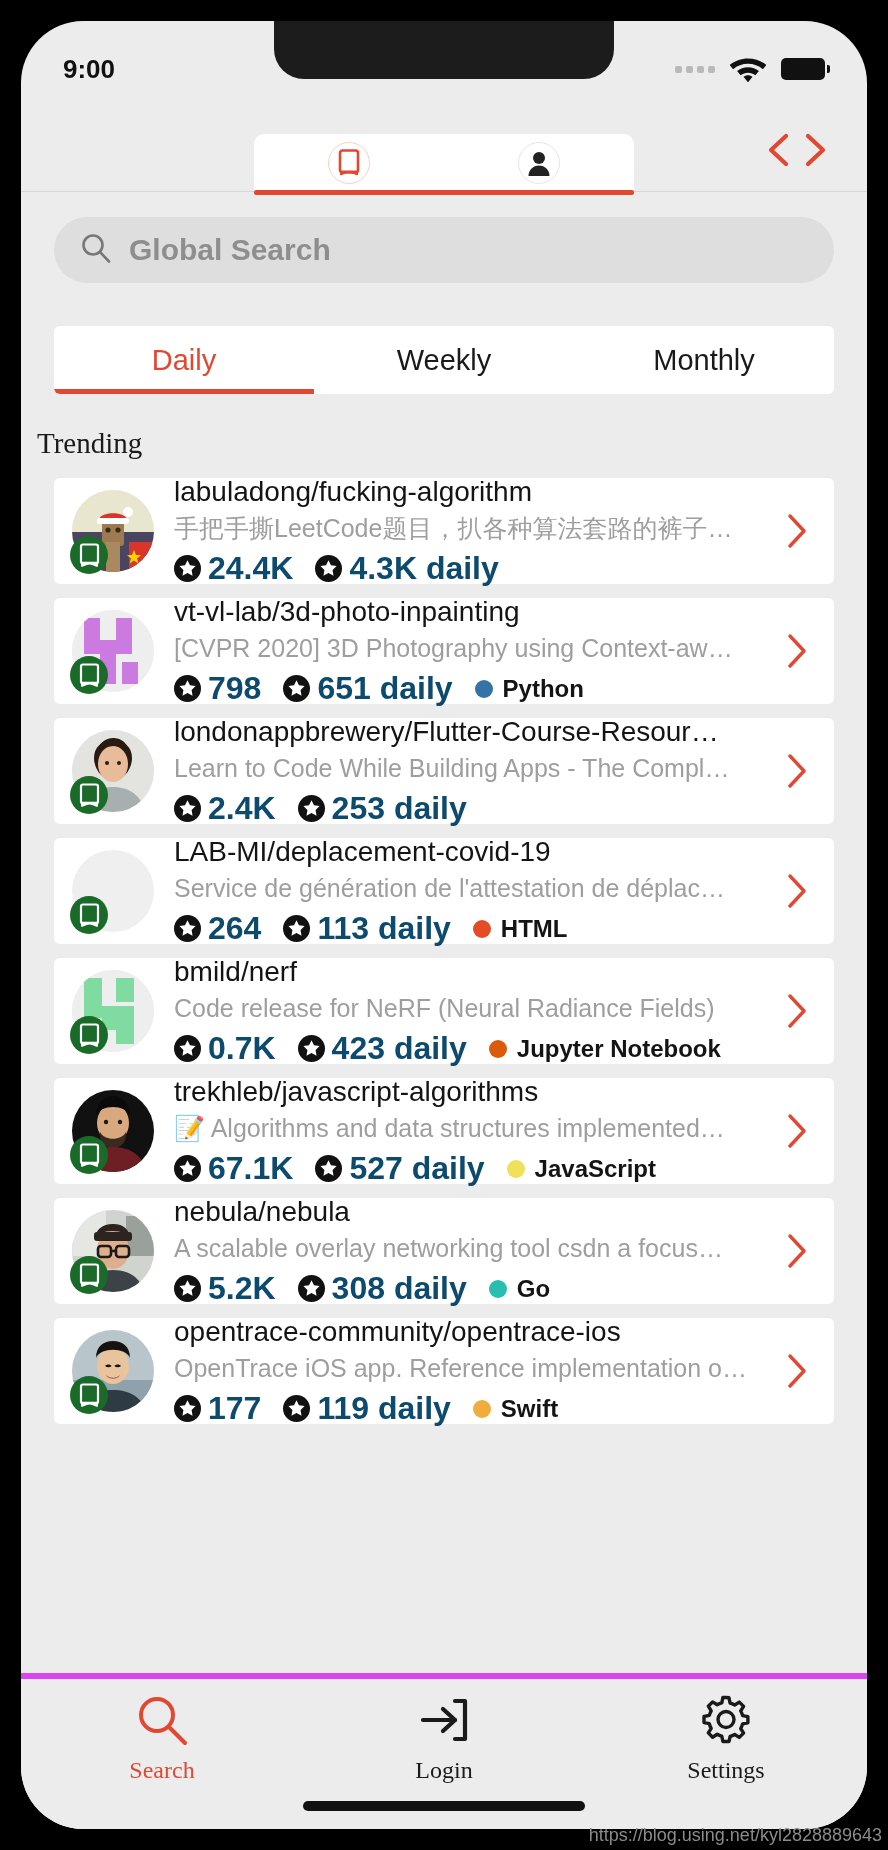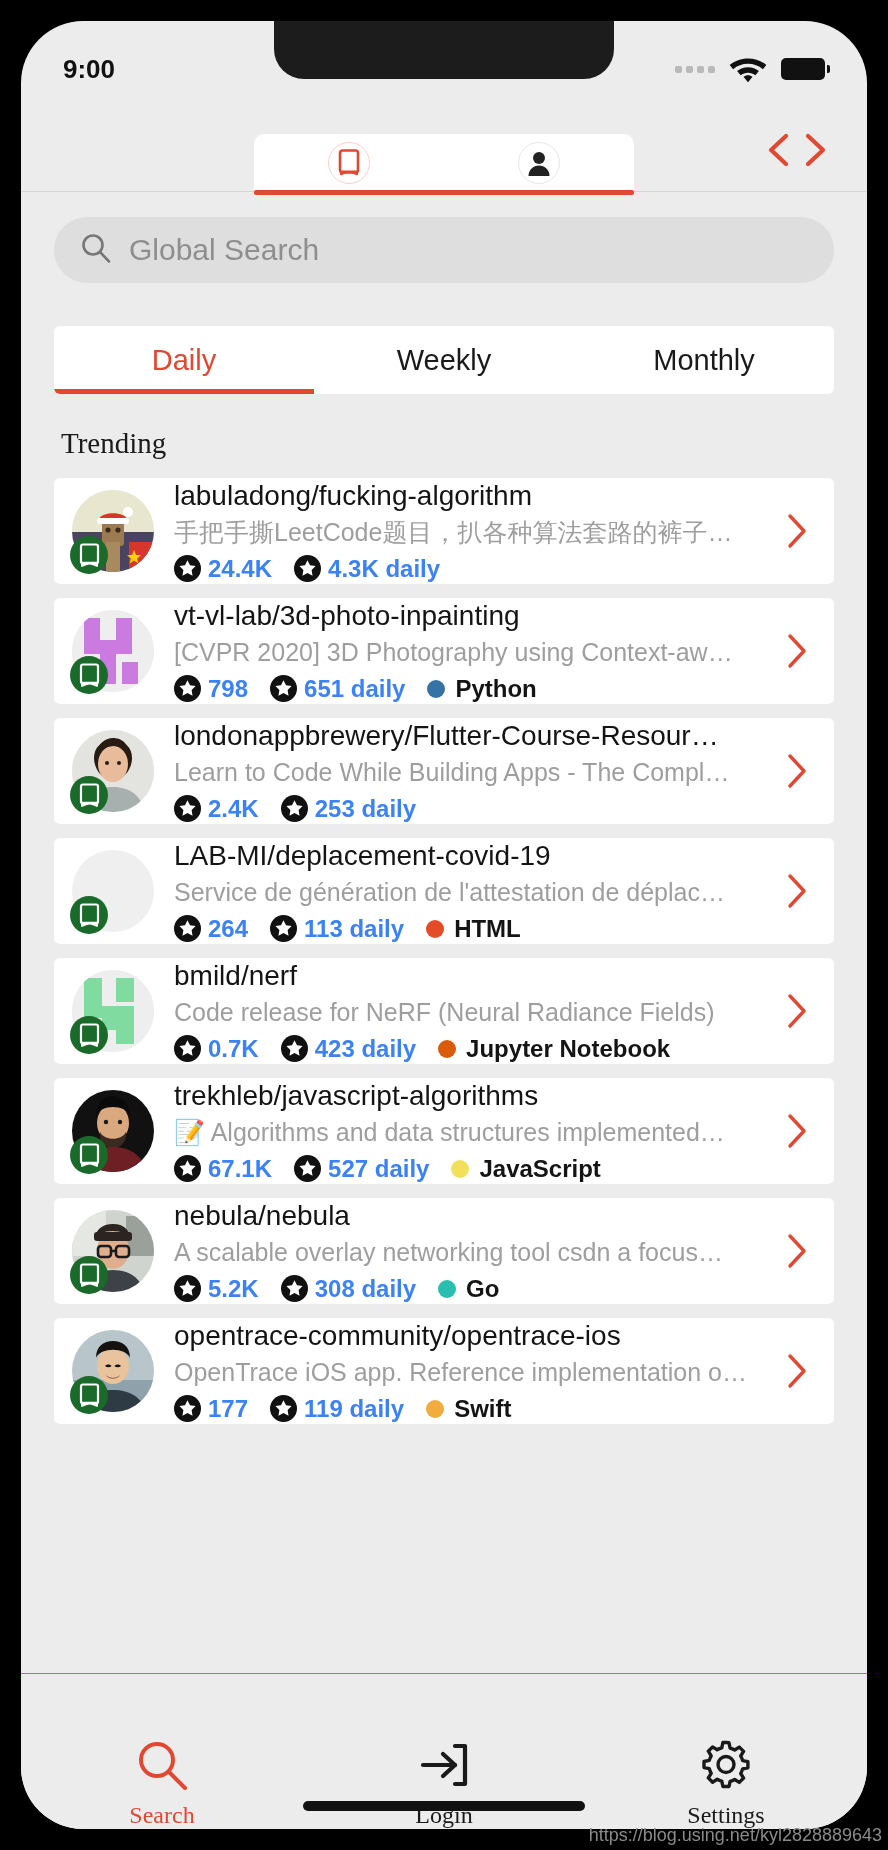--- a/index.html
+++ b/index.html
@@ -142,21 +142,21 @@
 
   
   .content {
     position: absolute;
     top: 171px; left: 0; right: 0; bottom: 156px;
     background: #ececec;
     overflow: hidden;
   }
 
   
-  .search-wrap { padding: 25px 33px 16px 33px; }
+  .search-wrap { padding: 25px 33px 16px 33px; font-weight: bold; }
   .search-box {
     height: 66px;
     background: #dedede;
     border-radius: 33px;
     display: flex;
     align-items: center;
     padding: 0 26px;
     gap: 17px;
     cursor: text;
   }
@@ -188,21 +188,21 @@
   .period-tab.active { color: #e14832; }
   .period-tab.active::after {
     content: "";
     position: absolute;
     left: 0; bottom: 0;
     width: 100%; height: 5px;
     background: #e14832;
   }
 
   .section-title {
-    padding: 33px 40px 0 40px;
+    padding: 33px 40px 0 16px;
     font-size: 29px;
     color: #1a1a1a;
     font-family: "Liberation Serif", serif;
   }
 
   
   .repo-list {
     padding: 18px 33px 0 33px;
     display: flex;
     flex-direction: column;
@@ -269,23 +269,23 @@
     align-items: center;
     gap: 0px;
     margin-top: 3px;
     white-space: nowrap;
   }
   .meta-item {
     display: flex;
     align-items: center;
     gap: 7px;
     margin-right: 22px;
-    font-size: 24px;
+    font-size: 32px;
     font-weight: bold;
-    color: #3b82f6;
+    color: #0c4a6e;
   }
   .lang-item {
     display: flex;
     align-items: center;
     gap: 10px;
     font-size: 24px;
     font-weight: bold;
     color: #141414;
   }
   .lang-dot {
@@ -301,23 +301,23 @@
     justify-content: center;
     width: 46px;
   }
 
   
   .bottom-nav {
     position: absolute;
     bottom: 0; left: 0; right: 0;
     height: 156px;
     background: #ececec;
-    border-top: 1px solid #d946ef;
-    display: flex;
-    align-items: flex-end;
+    border-top: 6px solid #d946ef;
+    display: flex;
+    align-items: flex-start;
     padding-top: 12px;
     z-index: 30;
   }
   .nav-item {
     flex: 1;
     display: flex;
     flex-direction: column;
     align-items: center;
     gap: 4px;
     cursor: pointer;

